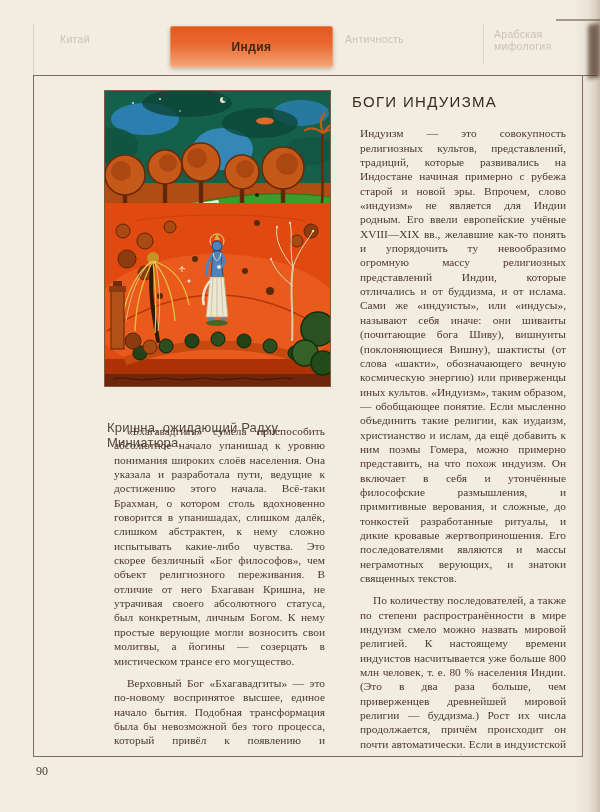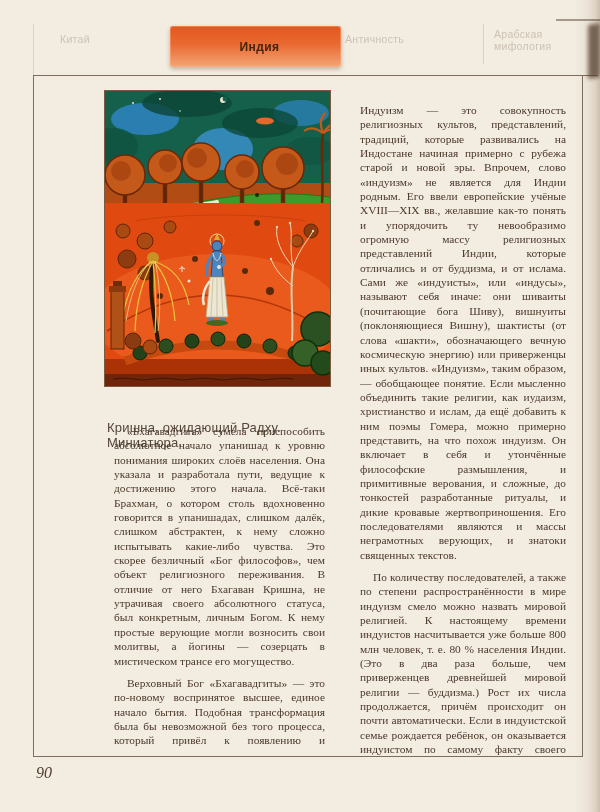--- a/index.html
+++ b/index.html
@@ -12,39 +12,39 @@
   .book-edge{position:absolute;right:0;top:0;width:26px;height:812px;pointer-events:none;
     background:linear-gradient(to right, rgba(139,108,78,0) 0%, rgba(139,108,78,0.08) 55%, rgba(139,108,78,0.20) 82%, rgba(110,84,60,0.30) 100%);}
   .corner-shadow{position:absolute;right:0;top:24px;width:12px;height:54px;background:#4a3322;opacity:.7;filter:blur(2px);transform:skewY(-8deg);}
   .top-edge-line{position:absolute;top:19px;left:556px;width:44px;height:2px;background:rgba(70,50,35,.45);filter:blur(.5px);}
   
   .tab-ghost{position:absolute;font-family:"Liberation Sans",sans-serif;font-size:10.5px;line-height:12px;
     color:#cdc3b4;letter-spacing:.3px;}
   .tab-active{position:absolute;left:170px;top:26px;width:163px;height:41px;border-radius:3px;
     background:linear-gradient(to bottom,#e2571c 0%,#e96a33 45%,#f4a576 100%);
     box-shadow:0 2px 4px rgba(100,60,30,.35), inset 0 0 0 1px rgba(255,200,160,.35);
-    display:flex;align-items:center;justify-content:center;padding-left:8px;}
+    display:flex;align-items:center;justify-content:center;}
   .tab-active span{font-family:"Liberation Sans",sans-serif;font-size:12px;font-weight:bold;color:#43260f;letter-spacing:.4px;}
   .tab-divider{position:absolute;width:1px;background:#d9d1c2;}
   
   .frame{position:absolute;left:33px;top:75px;width:550px;height:682px;border:1px solid #7d6d5d;box-sizing:border-box;}
   .frame-ext{position:absolute;left:583px;top:75px;width:15px;height:1px;background:#7d6d5d;}
   
   .painting{position:absolute;left:105px;top:91px;width:225px;height:295px;outline:1px solid #7a5b40;}
   .caption{position:absolute;left:107px;top:420px;width:228px;font-family:"Liberation Sans",sans-serif;
     font-size:13px;color:#54453a;letter-spacing:.2px;}
   
   .col{position:absolute;color:#4c392b;font-size:11.4px;line-height:14.35px;text-align:justify;overflow:hidden;}
   .col p{margin:8px;}
   .col p.indent{text-indent:13px;}
   .col-left{left:106px;top:416px;width:227px;height:337px;}
   .col-right{left:352px;top:95px;width:222px;height:660px;}
   .heading{font-family:"Liberation Sans",sans-serif;font-size:15px;letter-spacing:1.3px;color:#3a2b1e;
     margin:0 0 17px 0;font-weight:normal;}
-  .page-number{position:absolute;left:36px;top:764px;font-size:16px;color:#50402f;font-style:italic;}
+  .page-number{position:absolute;left:36px;top:764px;font-size:12px;color:#50402f;}
 </style>
 </head>
 <body>
 
 <div class="tab-ghost" style="left:60px;top:33px;width:90px;">Китай</div>
 
 <div class="tab-active">
   <span>Индия</span>
 </div>
 
@@ -214,20 +214,21 @@
 </div>
 
 <div class="caption">Кришна, ожидающий Радху. Миниатюра.</div>
 
 <div class="col col-left">
   <p class="indent">«Бхагавадгита» сумела приспособить абсолютное начало упанишад к уровню понимания широких слоёв населения. Она указала и разработала пути, ведущие к достижению этого начала. Всё-таки Брахман, о котором столь вдохновенно говорится в упанишадах, слишком далёк, слишком абстрактен, к нему сложно испытывать какие-либо чувства. Это скорее безличный «Бог философов», чем объект религиозного переживания. В отличие от него Бхагаван Кришна, не утрачивая своего абсолютного статуса, был конкретным, личным Богом. К нему простые верующие могли возносить свои молитвы, а йогины — созерцать в мистическом трансе его могущество.</p>
   <p class="indent">Верховный Бог «Бхагавадгиты» — это по-новому воспринятое высшее, единое начало бытия. Подобная трансформация была бы невозможной без того процесса, который привёл к появлению и повсеместному распространению индуизма.</p>
 </div>
 
 <div class="col col-right">
+  <h1 class="heading">БОГИ ИНДУИЗМА</h1>
   <p>Индуизм — это совокупность религиозных культов, представлений, традиций, которые развивались на Индостане начиная примерно с рубежа старой и новой эры. Впрочем, слово «индуизм» не является для Индии родным. Его ввели европейские учёные XVIII—XIX вв., желавшие как-то понять и упорядочить ту невообразимо огромную массу религиозных представлений Индии, которые отличались и от буддизма, и от ислама. Сами же «индуисты», или «индусы», называют себя иначе: они шиваиты (почитающие бога Шиву), вишнуиты (поклоняющиеся Вишну), шактисты (от слова «шакти», обозначающего вечную космическую энергию) или приверженцы иных культов. «Индуизм», таким образом, — обобщающее понятие. Если мысленно объединить такие религии, как иудаизм, христианство и ислам, да ещё добавить к ним поэмы Гомера, можно примерно представить, на что похож индуизм. Он включает в себя и утончённые философские размышления, и примитивные верования, и сложные, до тонкостей разработанные ритуалы, и дикие кровавые жертвоприношения. Его последователями являются и массы неграмотных верующих, и знатоки священных текстов.</p>
   <p class="indent">По количеству последователей, а также по степени распространённости в мире индуизм смело можно назвать мировой религией. К настоящему времени индуистов насчитывается уже больше 800 млн человек, т. е. 80 % населения Индии. (Это в два раза больше, чем приверженцев древнейшей мировой религии — буддизма.) Рост их числа продолжается, причём происходит он почти автоматически. Если в индуистской семье рождается ребёнок, он оказывается индуистом по самому факту своего рождения. Собственно религиозное и социальное в индуизме настолько тесно переплетены, что отделить одно от другого невозможно. Индуизм поддерживается уходящими в глубь веков обрядовыми традициями, а также общественным строем, основанным на системе каст.</p>
 </div>
 
 <div class="page-number">90</div>
 
 <div class="book-edge"></div>
 <div class="corner-shadow"></div>
 <div class="top-edge-line"></div>
 

